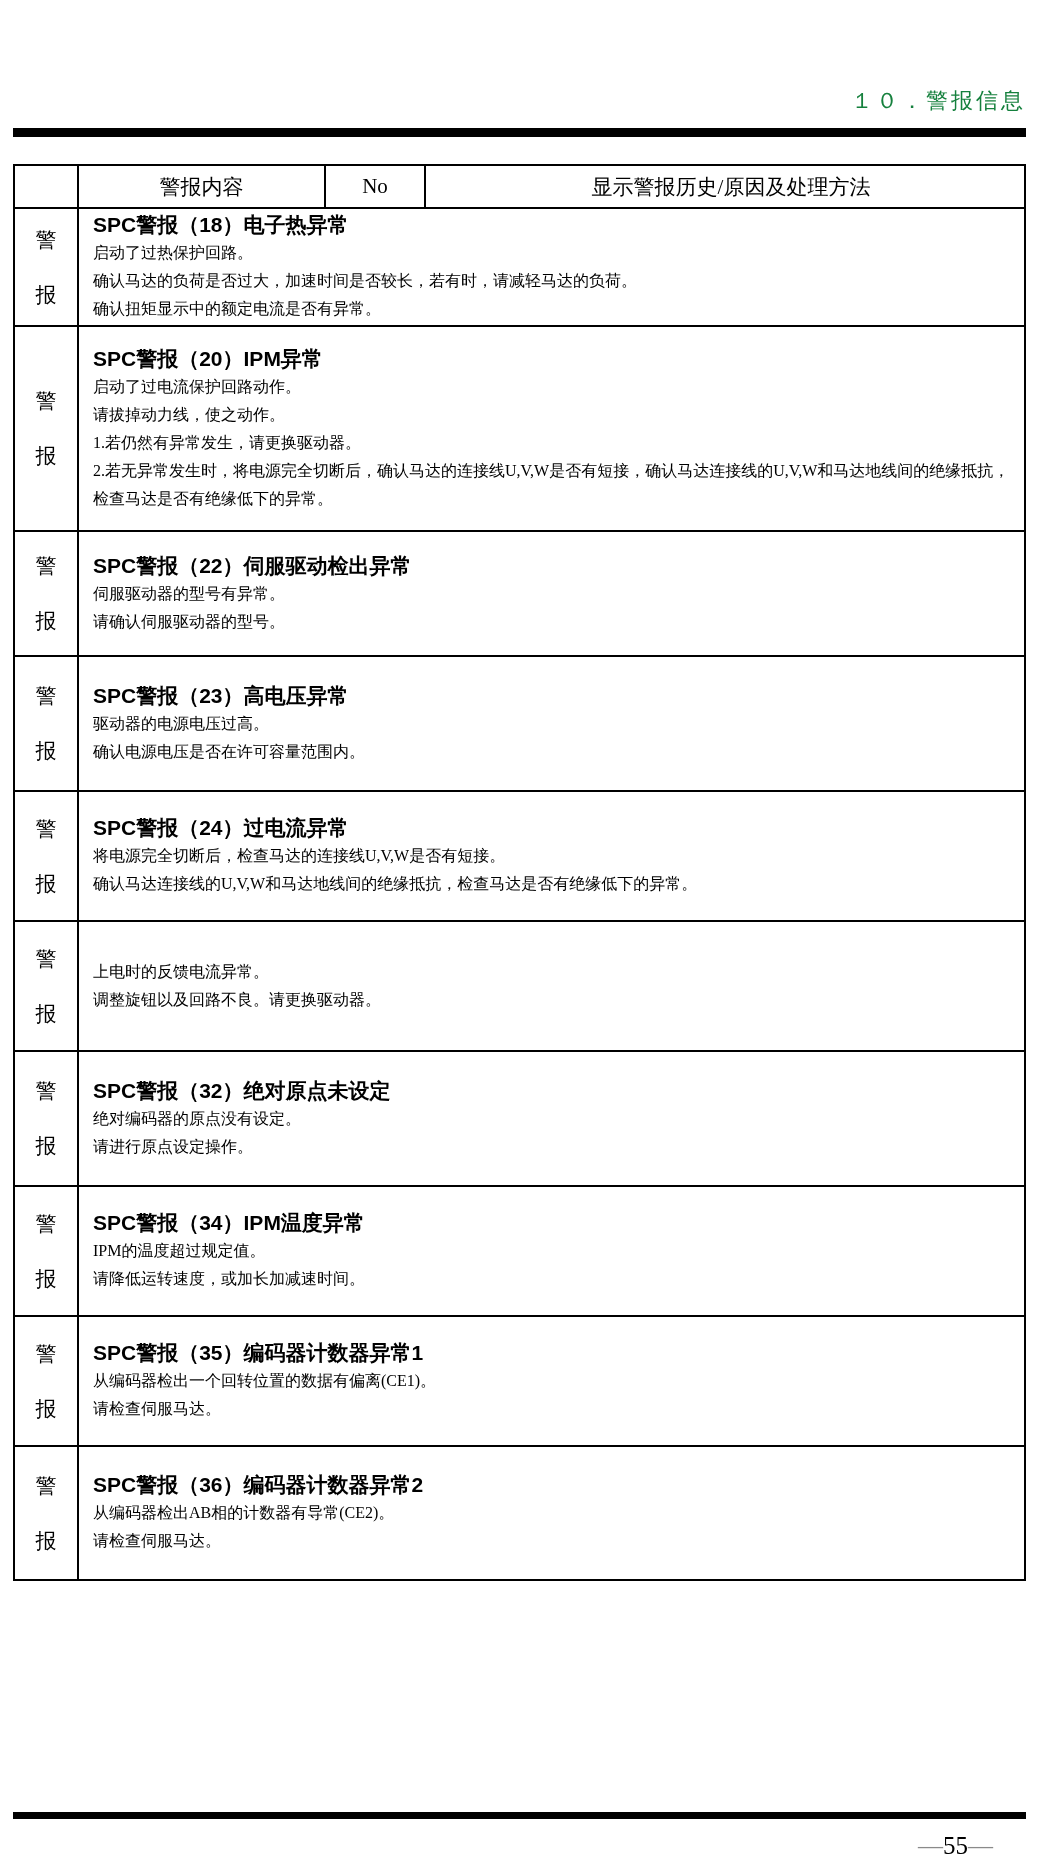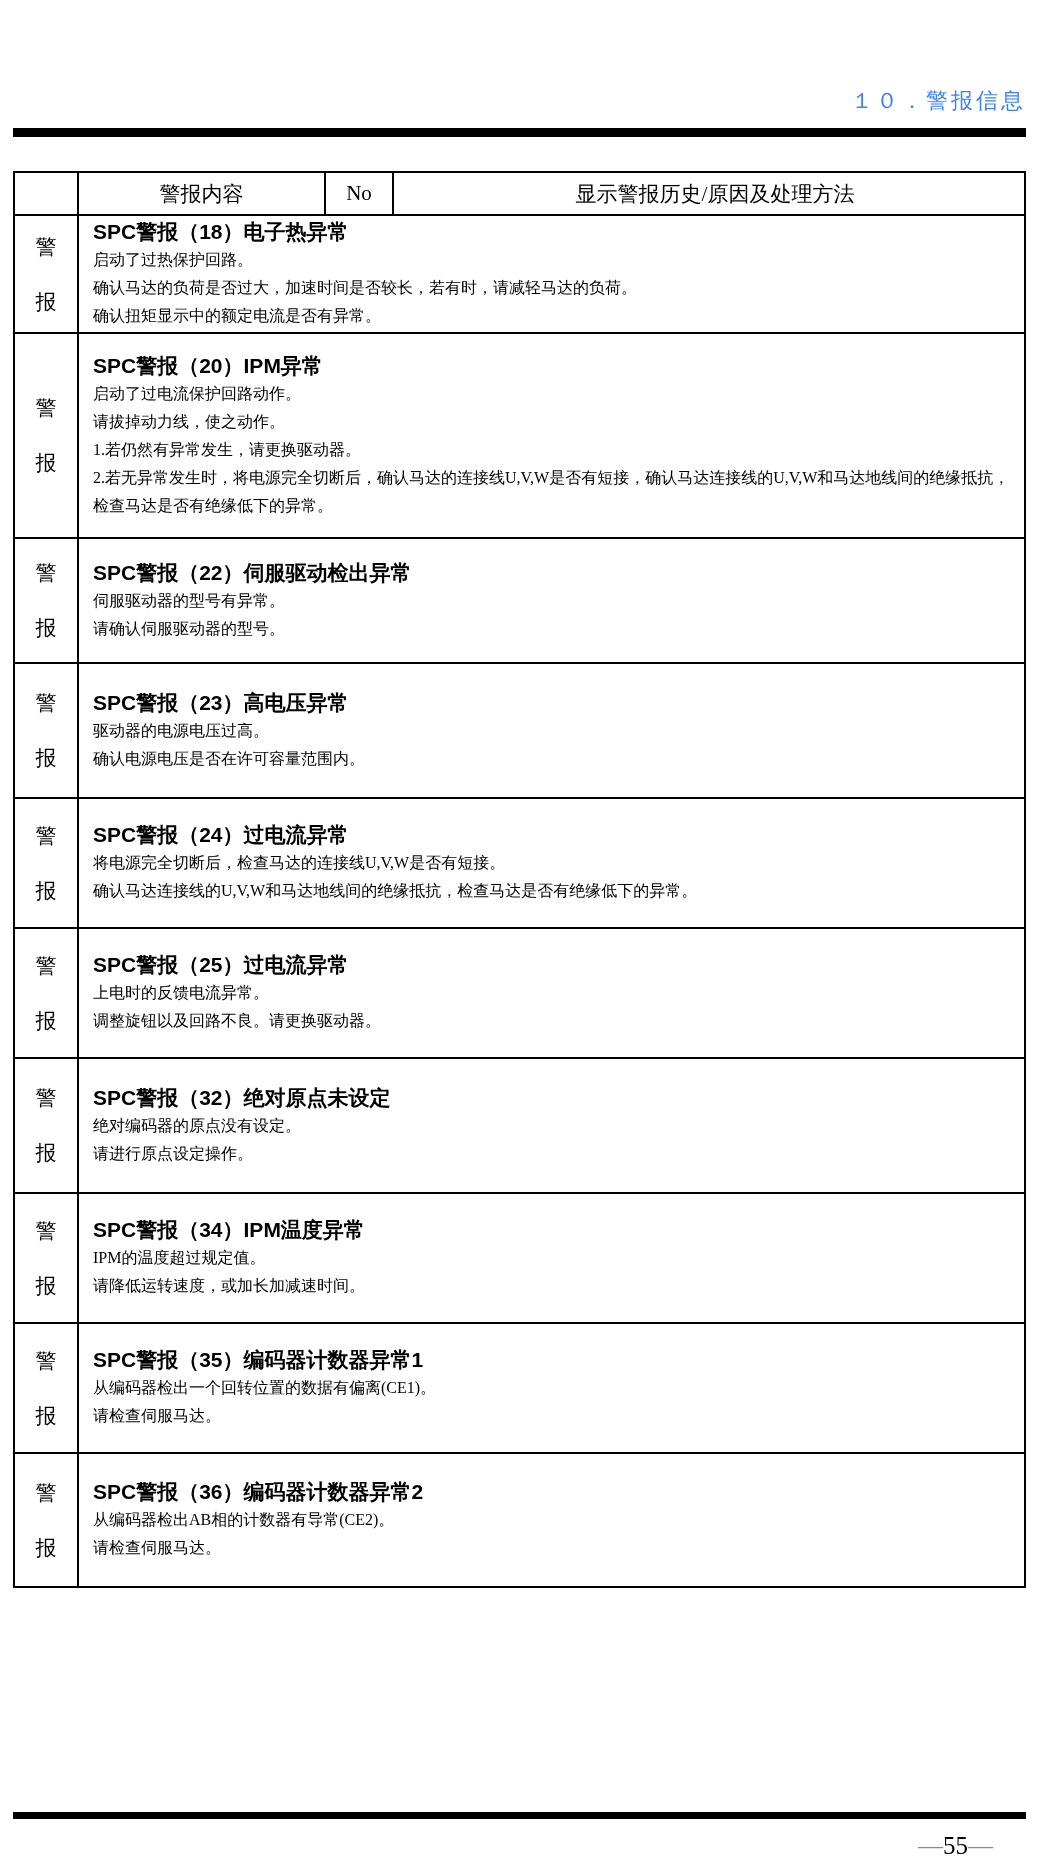--- a/index.html
+++ b/index.html
@@ -9,51 +9,51 @@
     background:#ffffff;
     color:#000;
     font-family:"Liberation Serif","DejaVu Serif",serif;
     overflow:hidden;
   }
   .section-title {
     position:absolute;
     top:86px; right:13px;
     font-size:22px;
     letter-spacing:3px;
-    color:#3b82f6;
+    color:#15803d;
     white-space:nowrap;
   }
   .top-rule {
     position:absolute;
     left:13px; top:128px;
     width:1013px; height:9px;
     background:#000;
   }
   .alarm-table {
     position:absolute;
-    left:13px; top:171px;
+    left:13px; top:164px;
     width:1013px;
     border:2px solid #000;
     box-sizing:border-box;
   }
   .header-row {
     display:flex;
     height:43px;
     border-bottom:2px solid #000;
     box-sizing:border-box;
   }
   .hcell {
     display:flex; align-items:center; justify-content:center;
     font-size:21px;
     border-right:2px solid #000;
     box-sizing:border-box;
   }
   .hc1 { width:64px; }
   .hc2 { width:247px; }
-  .hc3 { width:68px; }
+  .hc3 { width:100px; }
   .hc4 { flex:1; border-right:none;margin-left:12px; }
   .trow {
     display:flex;
     border-bottom:2px solid #000;
     box-sizing:border-box;
   }
   .trow:last-child { border-bottom:none; }
   .lcell {
     width:64px;
     border-right:2px solid #000;
@@ -174,21 +174,20 @@
         <div class="rline">确认马达连接线的U,V,W和马达地线间的绝缘抵抗，检查马达是否有绝缘低下的异常。</div>
       </div>
     </div>
 
     <div class="trow" style="height:130px">
       <div class="lcell">
         <span>警</span>
         <span>报</span>
       </div>
       <div class="ccell">
-        <div class="rtitle">SPC警报（25）过电流异常</div>
         <div class="rline">上电时的反馈电流异常。</div>
         <div class="rline">调整旋钮以及回路不良。请更换驱动器。</div>
       </div>
     </div>
 
     <div class="trow" style="height:135px">
       <div class="lcell">
         <span>警</span>
         <span>报</span>
       </div>

